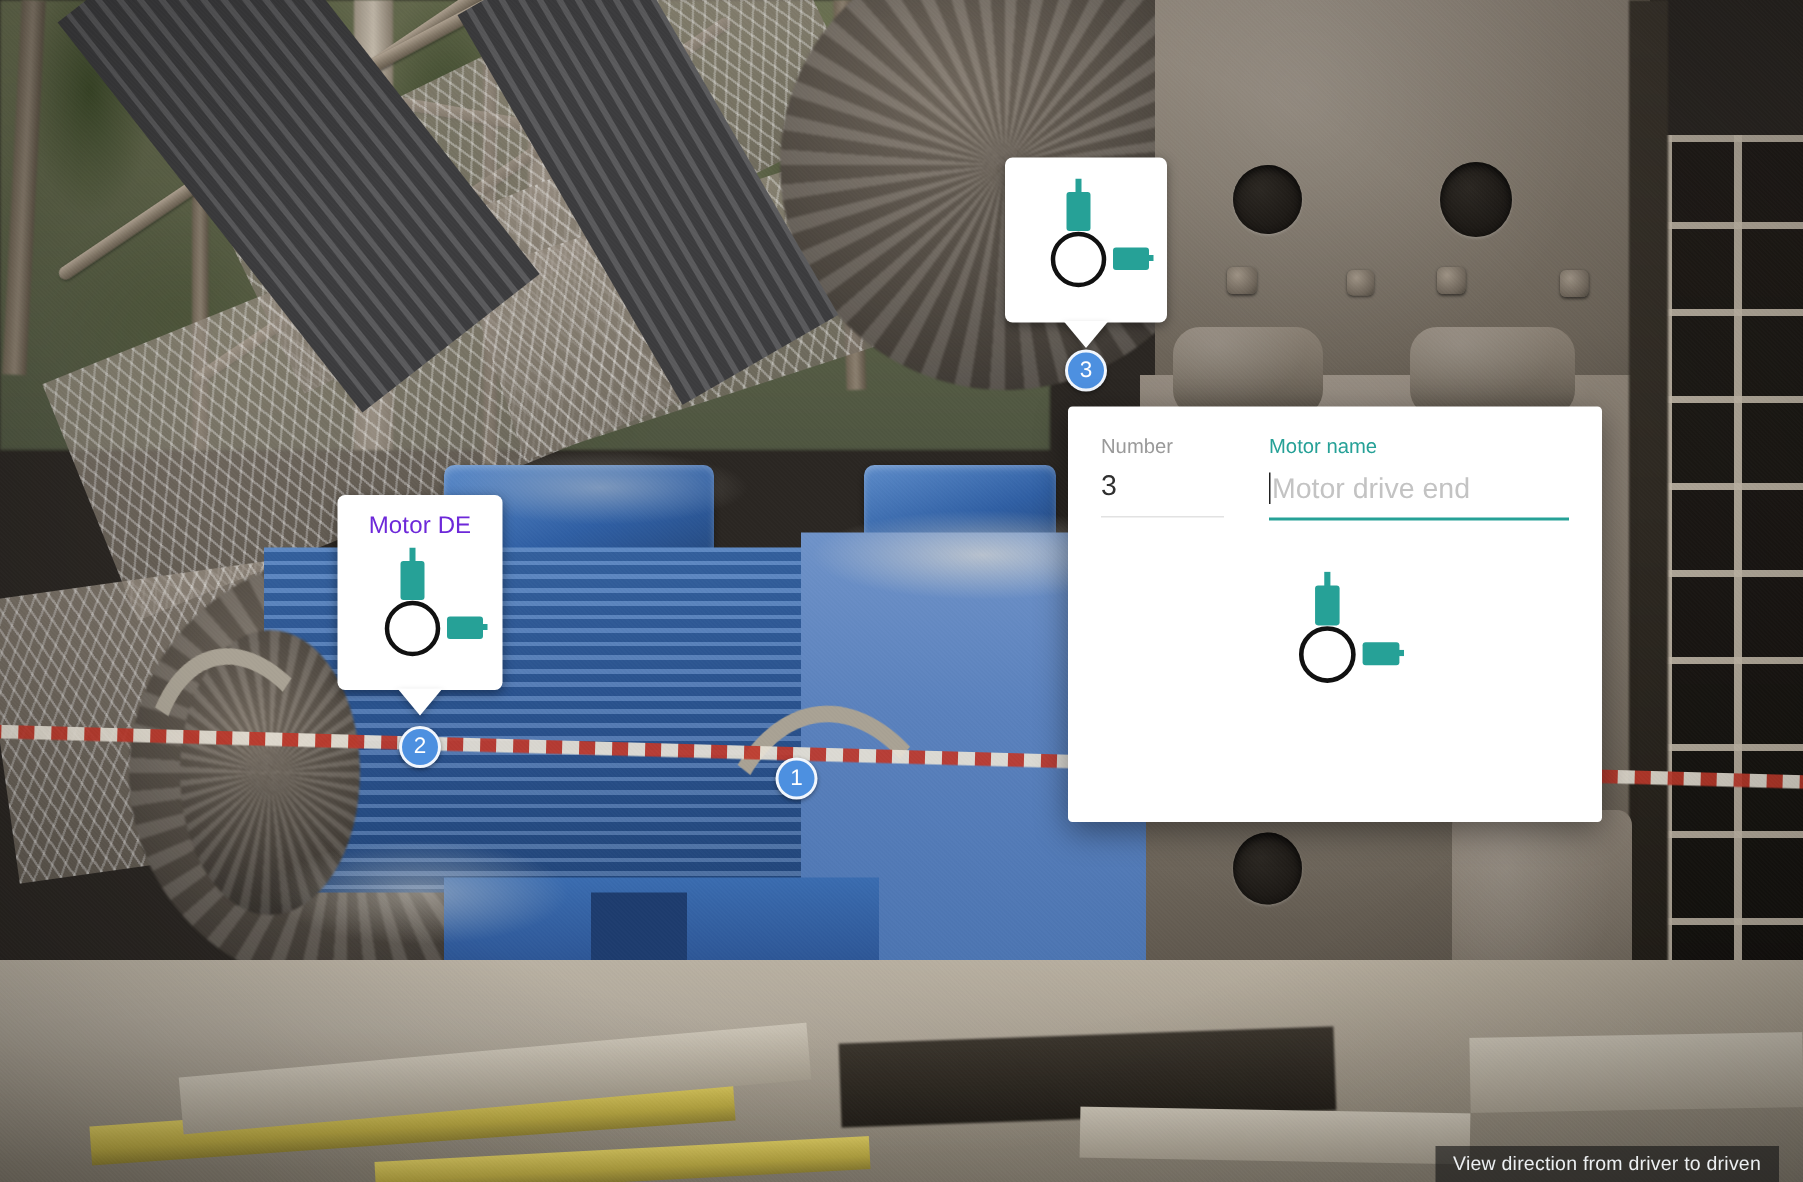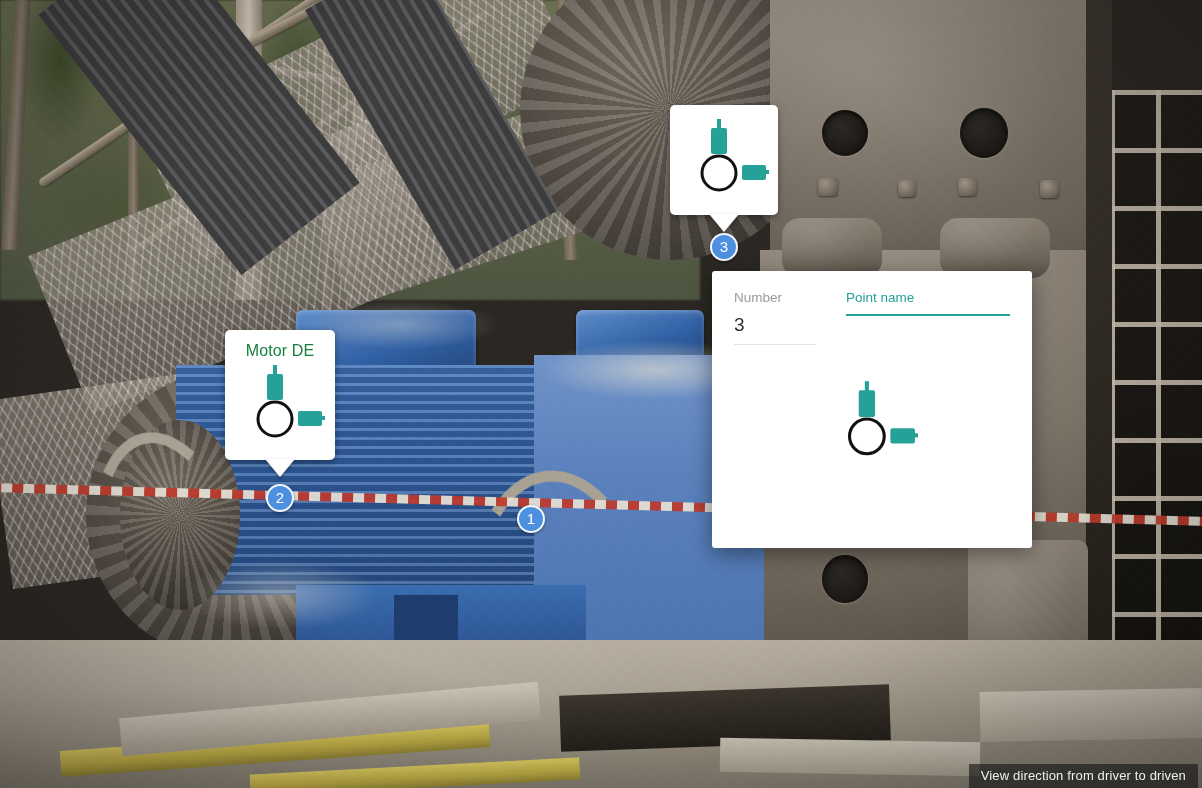--- a/index.html
+++ b/index.html
@@ -186,21 +186,21 @@
   
   .mp-card {
     position: absolute;
     background: #ffffff;
     border-radius: 5px;
     box-shadow: 0 2px 7px rgba(0,0,0,.38);
     text-align: center;
   }
   .mp-title {
     font-size: 16px;
-    color: #15803d;
+    color: #6d28d9;
     padding-top: 13px;
     letter-spacing: .1px;
     line-height: 1;
   }
   .mp-tail {
     position: absolute;
     bottom: -17px; left: 50%; transform: translateX(-50%);
     width: 0; height: 0;
     border-left: 15px solid transparent;
     border-right: 15px solid transparent;
@@ -218,25 +218,24 @@
     font-size: 15px;
     line-height: 24px;
     text-align: center;
     box-shadow: 0 1px 3px rgba(0,0,0,.4);
   }
 
   
   .dialog {
     position: absolute;
     left: 712px; top: 271px;
-    width: 296px; height: 277px;
+    width: 356px; height: 277px;
     background: #ffffff;
     border-radius: 3px;
     box-shadow: 0 6px 22px rgba(0,0,0,.42);
-    padding-left: 24px;
   }
   .fields { position: absolute; left: 22px; top: 20px; right: 22px; }
   .field-label {
     font-size: 13.5px; color: #9a9a9a; line-height: 1;
   }
   .field-label.focused { color: #26a197; }
   .field-value {
     font-size: 19px; color: #303030; padding-top: 10px; line-height: 1;
   }
   .field-underline { height: 1px; background: #e2e2e2; margin-top: 10px; }
@@ -262,21 +261,21 @@
     letter-spacing: .6px;
     background: none; border: none;
     padding: 6px 4px;
     cursor: pointer;
     font-family: "Liberation Sans", sans-serif;
   }
 
   
   .caption {
     position: absolute;
-    right: 4px; bottom: 0;
+    right: 16px; bottom: 0;
     background: rgba(20,20,20,.62);
     color: #eceff1;
     font-size: 13px;
     padding: 4px 12px 5px 12px;
     letter-spacing: .15px;
     margin-left: 23px;
   }
 </style>
 </head>
 <body>
@@ -388,21 +387,24 @@
     <div class="fields">
       <div style="display:flex; gap:30px; align-items:flex-start;">
 
         <div style="width:82px;">
           <div class="field-label">Number</div>
           <div class="field-value">3</div>
           <div class="field-underline"></div>
         </div>
 
         <div style="flex:1;">
-          <div class="field-label focused">Point name</div>
+          <div class="field-label focused">Motor name</div>
+          <div class="placeholder">
+            <span class="caret"></span><span>Motor drive end</span>
+          </div>
           <div class="field-underline focused"></div>
         </div>
 
       </div>
     </div>
 
     <div style="position:absolute; left:0; right:0; top:110px; text-align:center;">
       <svg width="92" height="78" viewBox="0 0 90 76">
         <rect x="38" y="0" width="4" height="10" fill="#26a197"></rect>
         <rect x="32" y="9" width="16" height="26" rx="2" fill="#26a197"></rect>

